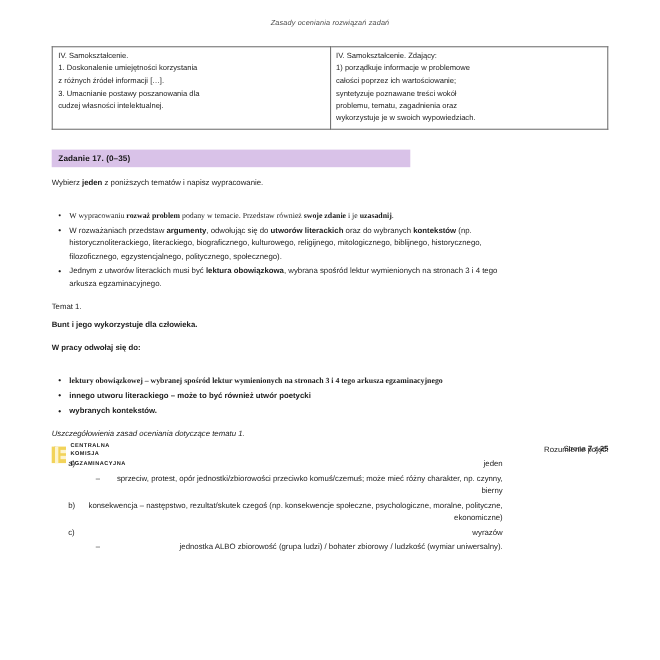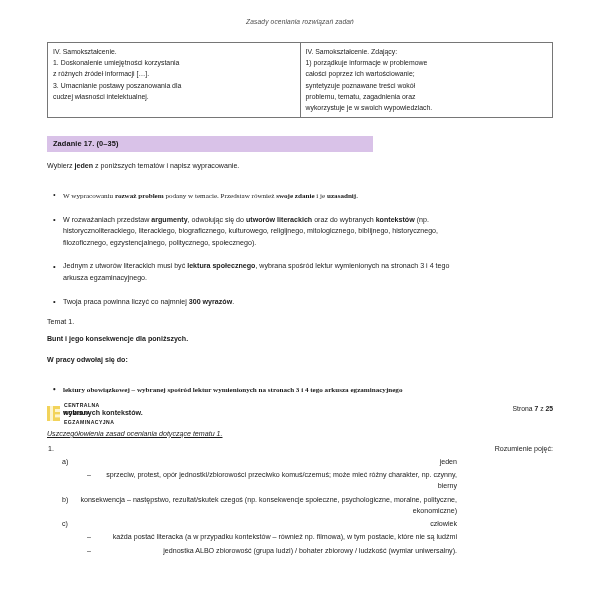--- a/index.html
+++ b/index.html
@@ -69,36 +69,36 @@
 
   
   .para {
     font-size: 7.1px;
     line-height: 1.66;
     margin: 9px 0 0 0;
     max-width: 392px;
   }
   .para.tight { margin-top: 5px; }
   .para.gap   { }
-  .para.italic { font-style: italic; text-decoration: underline; }
+  .para.italic { font-style: italic; }
   .para.bold   { font-weight: bold; }
   b, strong { font-weight: bold; text-align: right; }
 
   
   ul.dot {
     list-style: none;
     margin: 3px 0 0 0;
     padding: 0;
   }
   ul.dot > li {
     position: relative;
     padding-left: 16px;
     font-size: 7.1px;
     line-height: 1.64;
-    margin-top: 12px;
+    margin-top: 2px;
     max-width: 392px;
   }
   ul.dot > li:first-child { margin-top: 18px; font-family: Liberation Serif, serif; }
   ul.dot > li::before {
     content: "\2022";
     position: absolute;
     left: 6px;
     top: -0.5px;
     font-size: 7.6px;
     color: #1b1b1b;
@@ -250,52 +250,51 @@
     </tbody>
   </table>
 
   <div class="task-band">Zadanie 17. (0–35)</div>
 
   <p class="para"><span>Wybierz </span><b>jeden</b><span> z poniższych tematów i napisz wypracowanie.</span></p>
 
   <ul class="dot" id="task-bullets">
       <li><span>W wypracowaniu </span><b>rozważ problem</b><span> podany w temacie. Przedstaw również </span><b>swoje zdanie</b><span> i je </span><b>uzasadnij</b><span>.</span></li>
       <li><span>W rozważaniach przedstaw </span><b>argumenty</b><span>, odwołując się do </span><b>utworów literackich</b><span> oraz do wybranych </span><b>kontekstów</b><span> (np. historycznoliterackiego, literackiego, biograficznego, kulturowego, religijnego, mitologicznego, biblijnego, historycznego, filozoficznego, egzystencjalnego, politycznego, społecznego).</span></li>
-      <li><span>Jednym z utworów literackich musi być </span><b>lektura społecznego</b><span>, wybrana spośród lektur wymienionych na stronach 3 i 4 tego arkusza egzaminacyjnego.</span></li>
-      <li><span>Twoja praca powinna liczyć co najmniej </span><b>300 wyrazów</b><span>.</span></li>
+      <li><span>Jednym z utworów literackich musi być </span><b>lektura obowiązkowa</b><span>, wybrana spośród lektur wymienionych na stronach 3 i 4 tego arkusza egzaminacyjnego.</span></li>
     </ul>
 
   <p class="para gap">Temat 1.</p>
-  <p class="para tight bold">Bunt i jego konsekwencje dla poniższych.</p>
+  <p class="para tight bold">Bunt i jego wykorzystuje dla człowieka.</p>
   <p class="para gap bold">W pracy odwołaj się do:</p>
 
   <ul class="dot bold">
     <li>lektury obowiązkowej – wybranej spośród lektur wymienionych na stronach 3 i 4 tego arkusza egzaminacyjnego</li>
+    <li>innego utworu literackiego – może to być również utwór poetycki</li>
     <li>wybranych kontekstów.</li>
   </ul>
 
   <p class="para gap italic">Uszczegółowienia zasad oceniania dotyczące tematu 1.</p>
 
   <ol class="num">
     <li>
       <span>Rozumienie pojęć:</span>
       <ol class="alpha">
         <li>
           <span>jeden</span>
           <ul class="dash">
             <li>sprzeciw, protest, opór jednostki/zbiorowości przeciwko komuś/czemuś; może mieć różny charakter, np. czynny, bierny</li>
           </ul>
         </li>
         <li>
           <span>konsekwencja – następstwo, rezultat/skutek czegoś (np. konsekwencje społeczne, psychologiczne, moralne, polityczne, ekonomiczne)</span>
         </li>
         <li>
-          <span>człowiek</span>
+          <span>wyrazów</span>
           <ul class="dash">
-            <li>każda postać literacka (a w przypadku kontekstów – również np. filmowa), w tym postacie, które nie są ludźmi</li>
             <li>jednostka ALBO zbiorowość (grupa ludzi) / bohater zbiorowy / ludzkość (wymiar uniwersalny).</li>
           </ul>
         </li>
       </ol>
     </li>
   </ol>
 
   <div class="footer">
     <div class="logo">
       <span class="logo-mark"></span>

